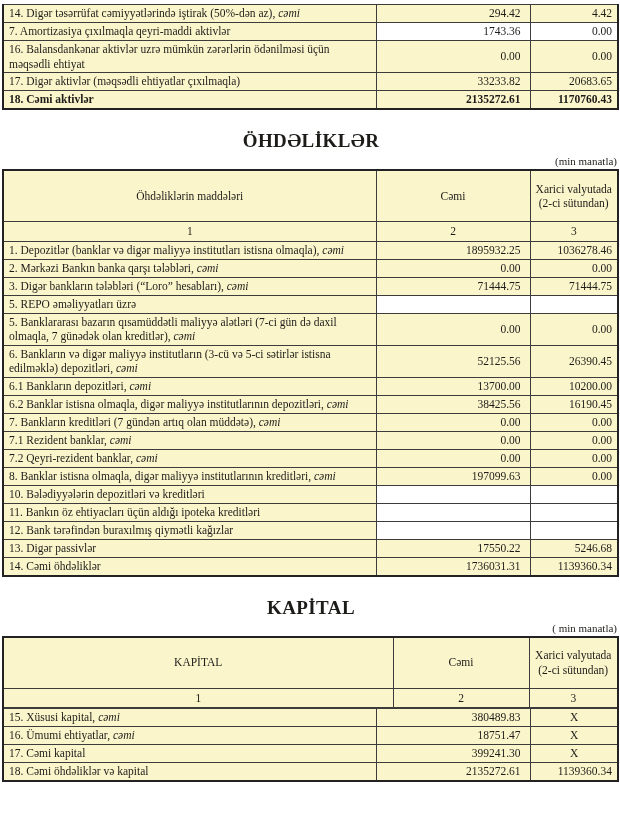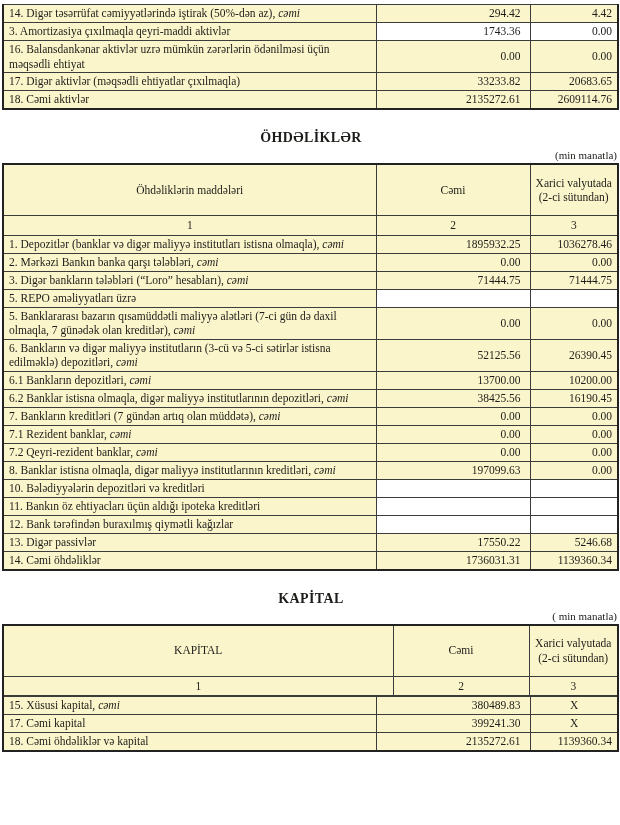--- a/index.html
+++ b/index.html
@@ -21,28 +21,28 @@
     background:var(--cell-bg,#faf5cb);
     padding:1px 4px 1px 5px;
     vertical-align:middle;
     height:15px;
     overflow:hidden;
   }
   table.fin td.c-num{text-align:right;padding-right:9px;}
   table.fin td.c-3{padding-right:5px;}
   table.fin td.c-x{text-align:center;padding-right:4px;}
   table.fin td.blank{background:var(--empty-cell-bg,#ffffff);}
-  table.fin tr.bold td{font-weight:normal;}
+  table.fin tr.bold td{font-weight:bold;}
   table.fin thead td{text-align:center;padding:2px 3px;}
   table.fin td.hdr-main{height:46px;}
   table.fin td.hdr-num{height:14px;}
   #assets-table{border-top-width:1px;}
 
   .section-title{
-    text-align:center;font-weight:bold;font-size:14px;
+    text-align:center;font-weight:bold;font-size:19px;
     letter-spacing:.4px;margin:20px 0 0 0;
   }
   .unit-note{
     width:615px;text-align:right;font-size:11px;
     margin:3px 0 2px 0;padding-right:2px;
   }
   
   #capital-table-header{border-bottom-width:0;}
   #capital-table-body{border-top-width:0;}
   #capital-table-body tr:first-child td{border-top-width:1px;}
@@ -59,38 +59,38 @@
         <col style="width:154px">
         <col style="width:88px">
       </colgroup>
     <tbody id="assets-body">
         <tr>
           <td>14. Digər təsərrüfat cəmiyyətlərində iştirak (50%-dən az), <i>cəmi</i></td>
           <td class="c-num">294.42</td>
           <td class="c-num c-3">4.42</td>
         </tr>
         <tr>
-          <td>3. Amortizasiya çıxılmaqla qeyri-maddi aktivlər</td>
+          <td>7. Amortizasiya çıxılmaqla qeyri-maddi aktivlər</td>
           <td class="c-num blank">1743.36</td>
           <td class="c-num c-3 blank">0.00</td>
         </tr>
         <tr>
           <td>16. Balansdankənar aktivlər uzrə mümkün zərərlərin ödənilməsi üçün məqsədli ehtiyat</td>
           <td class="c-num">0.00</td>
           <td class="c-num c-3">0.00</td>
         </tr>
         <tr>
           <td>17. Digər aktivlər (məqsədli ehtiyatlar çıxılmaqla)</td>
           <td class="c-num">33233.82</td>
           <td class="c-num c-3">20683.65</td>
         </tr>
         <tr class="bold">
           <td>18. Cəmi aktivlər</td>
           <td class="c-num">2135272.61</td>
-          <td class="c-num c-3">2609114.76</td>
+          <td class="c-num c-3">1170760.43</td>
         </tr>
       </tbody>
   </table>
 
   <h2 class="section-title">ÖHDƏLİKLƏR</h2>
   <div class="unit-note">(min manatla)</div>
 
   <table class="fin" id="liabilities-table">
     <colgroup>
         <col style="width:373px">
@@ -226,20 +226,25 @@
         <col style="width:154px">
         <col style="width:88px">
       </colgroup>
     <tbody id="capital-body">
         <tr>
           <td>15. Xüsusi kapital, <i>cəmi</i></td>
           <td class="c-num">380489.83</td>
           <td class="c-x">X</td>
         </tr>
         <tr>
+          <td>16. Ümumi ehtiyatlar, <i>cəmi</i></td>
+          <td class="c-num">18751.47</td>
+          <td class="c-x">X</td>
+        </tr>
+        <tr>
           <td>17. Cəmi kapital</td>
           <td class="c-num">399241.30</td>
           <td class="c-x">X</td>
         </tr>
         <tr>
           <td>18. Cəmi öhdəliklər və kapital</td>
           <td class="c-num">2135272.61</td>
           <td class="c-num c-3">1139360.34</td>
         </tr>
       </tbody>

